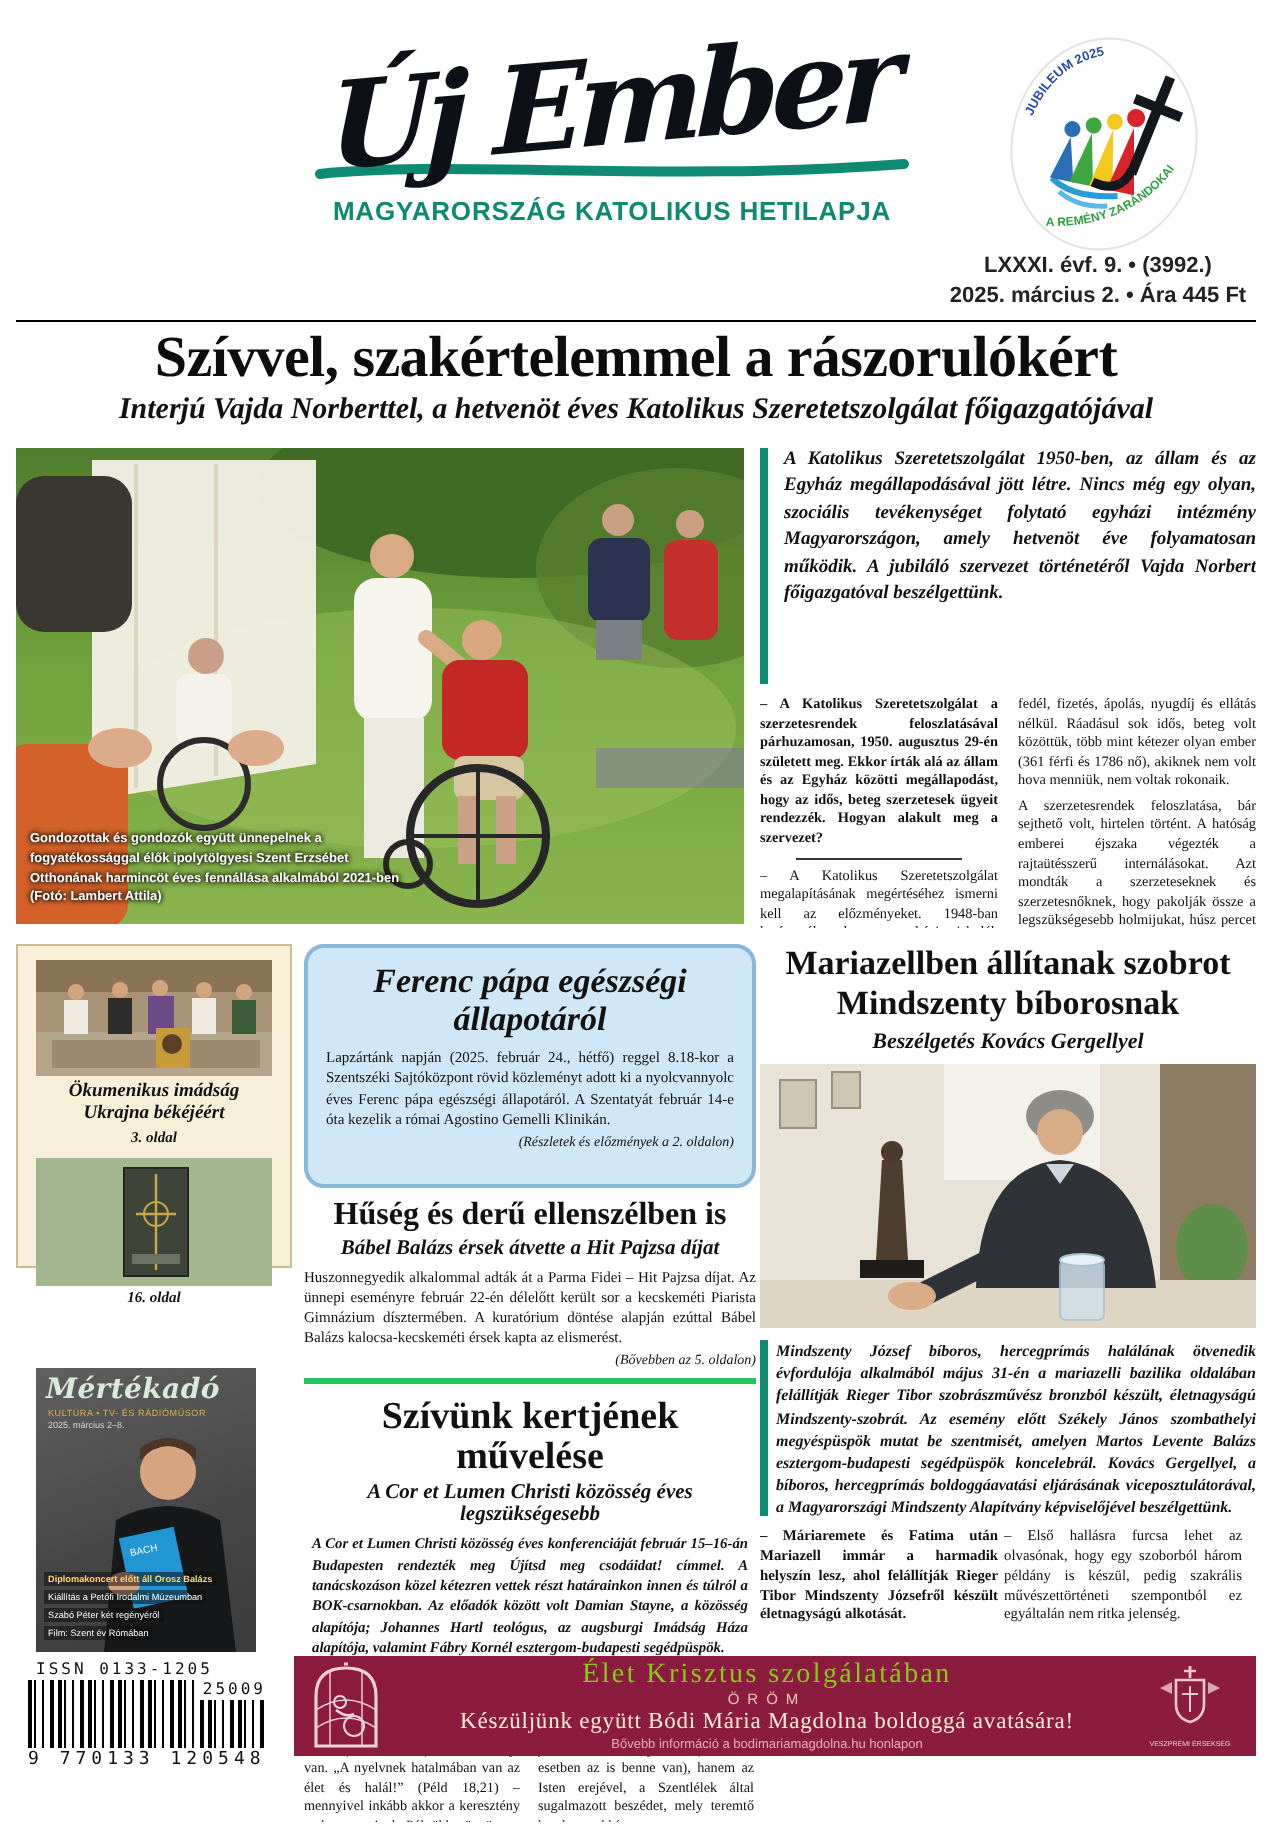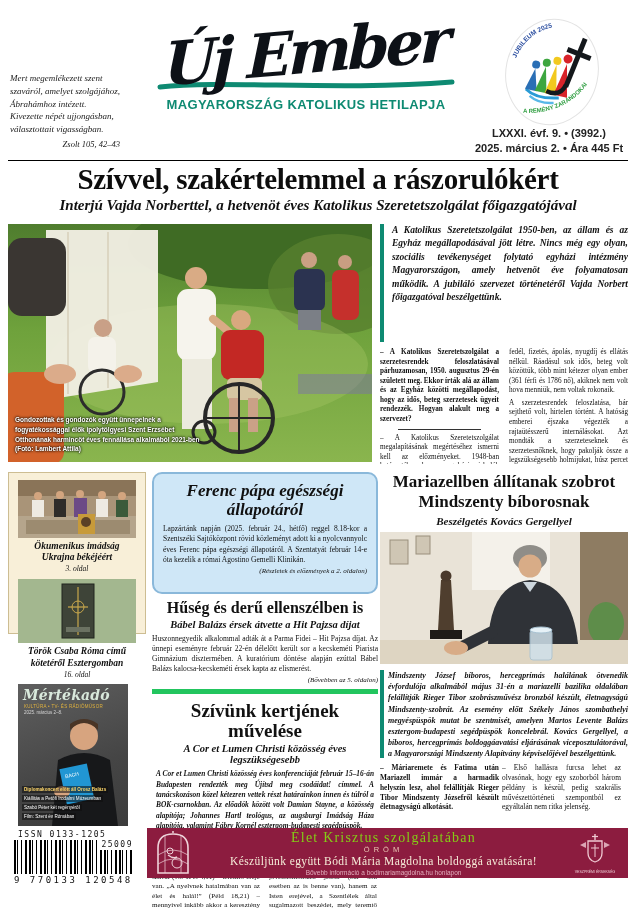--- a/index.html
+++ b/index.html
@@ -37,21 +37,21 @@
   .q{font-weight:bold;}
   .qrule{width:70%;border-top:1px solid #333;margin:4px auto;}
   .note{text-align:right;font-style:italic;font-size:7px;margin-top:2px;}
 
   
   .sidebar{left:8px;top:472px;width:138px;height:162px;background:#f8efd8;border:1px solid #cdbd92;
            padding:7px 9px;box-sizing:border-box;}
   .sb-img{width:100%;height:58px;overflow:hidden;}
   .sb-img2{width:100%;height:64px;overflow:hidden;margin-top:6px;}
   .sb-cap{text-align:center;font-weight:bold;font-style:italic;font-size:9.5px;line-height:1.18;margin-top:3px;}
-  .sb-page{text-align:center;font-style:italic;font-size:7.5px;margin-top:1px;}
+  .sb-page{text-align:center;font-style:italic;font-size:7.5px;margin-top:1px;font-weight:bold;}
 
   
   .mertekado{left:18px;top:684px;width:110px;height:142px;overflow:hidden;
              background:linear-gradient(160deg,#5f5f5f,#454545 60%,#3c3c3c);}
   .mk-title{position:absolute;left:5px;top:3px;font-family:"DejaVu Serif",serif;font-weight:bold;
             font-style:italic;font-size:14px;color:#d9e9dc;letter-spacing:0.2px;}
   .mk-sub{position:absolute;left:6px;top:20px;font-family:"Liberation Sans",sans-serif;font-size:4.5px;
           color:#e0b23e;letter-spacing:0.3px;}
   .mk-date{position:absolute;left:6px;top:26px;font-family:"Liberation Sans",sans-serif;font-size:4.5px;color:#d6d6d6;}
   .mk-lines{position:absolute;left:4px;bottom:6px;}
@@ -70,21 +70,21 @@
   
   .center-col{left:152px;top:472px;width:226px;}
   .pope-box{background:#cfe7f7;border:2px solid #8ab8da;border-radius:10px;padding:7px 9px;height:122px;
             box-sizing:border-box;overflow:hidden;}
   .pope-title{text-align:center;font-weight:bold;font-style:italic;font-size:17px;line-height:1.12;}
   .pope-body{margin-top:5px;font-size:7.5px;line-height:1.38;text-align:justify;}
   .sec{margin-top:6px;}
   .sec-title{text-align:center;font-weight:bold;font-size:16px;line-height:1.05;}
   .sec-sub{text-align:center;font-weight:bold;font-style:italic;font-size:10.5px;margin-top:2px;}
   .sec-body{margin-top:4px;font-size:7.5px;line-height:1.35;text-align:justify;}
-  .hit{border-bottom:5px solid #22c55e;padding-bottom:5px;}
+  .hit{border-bottom:3px solid #22c55e;padding-bottom:5px;}
   .cor-title{text-align:center;font-weight:bold;font-size:19px;line-height:1.05;margin-top:7px;}
   .cor-lead{margin:4px 4px 0 4px;font-weight:bold;font-style:italic;font-size:7.4px;line-height:1.4;text-align:justify;}
   .cor-cols{display:flex;gap:9px;margin-top:4px;}
   .cor-col{width:108px;font-size:7.1px;line-height:1.33;text-align:justify;height:78px;overflow:hidden;}
 
   
   .right-col{left:380px;top:472px;width:248px;}
   .r-title{text-align:center;font-weight:bold;font-size:17px;line-height:1.18;}
   .r-sub{text-align:center;font-weight:bold;font-style:italic;font-size:11px;margin-top:3px;}
   .r-photo{margin-top:5px;width:248px;height:132px;overflow:hidden;background:#e9e3d7;}
@@ -103,24 +103,20 @@
   .bn-l3{font-size:11.5px;letter-spacing:0.4px;margin-top:1px;color:#f6ecd9;}
   .bn-l4{font-family:"Liberation Sans",sans-serif;font-size:6.5px;color:#e2aebc;margin-top:1px;}
   .bn-emblem{width:50px;flex:0 0 auto;text-align:center;}
   .bn-emblem-text{font-family:"Liberation Sans",sans-serif;font-size:3.5px;color:#eac9d2;margin-top:1px;}
 </style>
 </head>
 <body>
 
 <div class="page">
 
-  <div class="abs quote">
-    <div>Mert megemlékezett szent szaváról, amelyet szolgájához, Ábrahámhoz intézett. Kivezette népét ujjongásban, választottait vigasságban.</div>
-    <div class="quote-ref">Zsolt 105, 42–43</div>
-  </div>
 
   <div class="abs logo-wrap">
     <div class="logo-script">Új Ember</div>
     <div class="swoosh">
       <svg width="300" height="14" viewBox="0 0 300 14">
           <path d="M4,9 C70,2 180,13 296,4" stroke="#0e8a72" stroke-width="5" fill="none" stroke-linecap="round"></path>
         </svg>
     </div>
     <div class="tagline">MAGYARORSZÁG KATOLIKUS HETILAPJA</div>
   </div>
@@ -256,21 +252,20 @@
     <div class="sb-img2">
       <svg width="120" height="64" viewBox="0 0 120 64" preserveAspectRatio="none">
         <rect width="120" height="64" fill="#a3b78f"></rect>
         <rect x="44" y="5" width="32" height="54" fill="#3e4438" stroke="#20251e"></rect>
         <line x1="60" y1="8" x2="60" y2="56" stroke="#c9a84c" stroke-width="1.2"></line>
         <line x1="50" y1="28" x2="70" y2="28" stroke="#c9a84c" stroke-width="1.2"></line>
         <circle cx="60" cy="28" r="6" fill="none" stroke="#c9a84c" stroke-width="1"></circle>
         <rect x="48" y="48" width="24" height="5" fill="#6b7262"></rect>
       </svg>
     </div>
-    <div class="sb-cap">Török Csaba Róma című kötetéről Esztergomban</div>
     <div class="sb-page">16. oldal</div>
   </div>
 
   <div class="abs mertekado">
     <svg class="abs" style="left:0;top:0;" width="110" height="142" viewBox="0 0 110 142" preserveAspectRatio="none">
       <circle cx="66" cy="52" r="14" fill="#d7a47f"></circle>
       <path d="M52,46 Q66,32 80,46 L80,40 Q66,30 52,40 Z" fill="#4a3526"></path>
       <path d="M34,142 L40,76 Q66,62 92,76 L100,142 Z" fill="#17181a"></path>
       <g transform="rotate(-12 58 96)">
         <rect x="44" y="82" width="28" height="36" fill="#2196d3"></rect>

